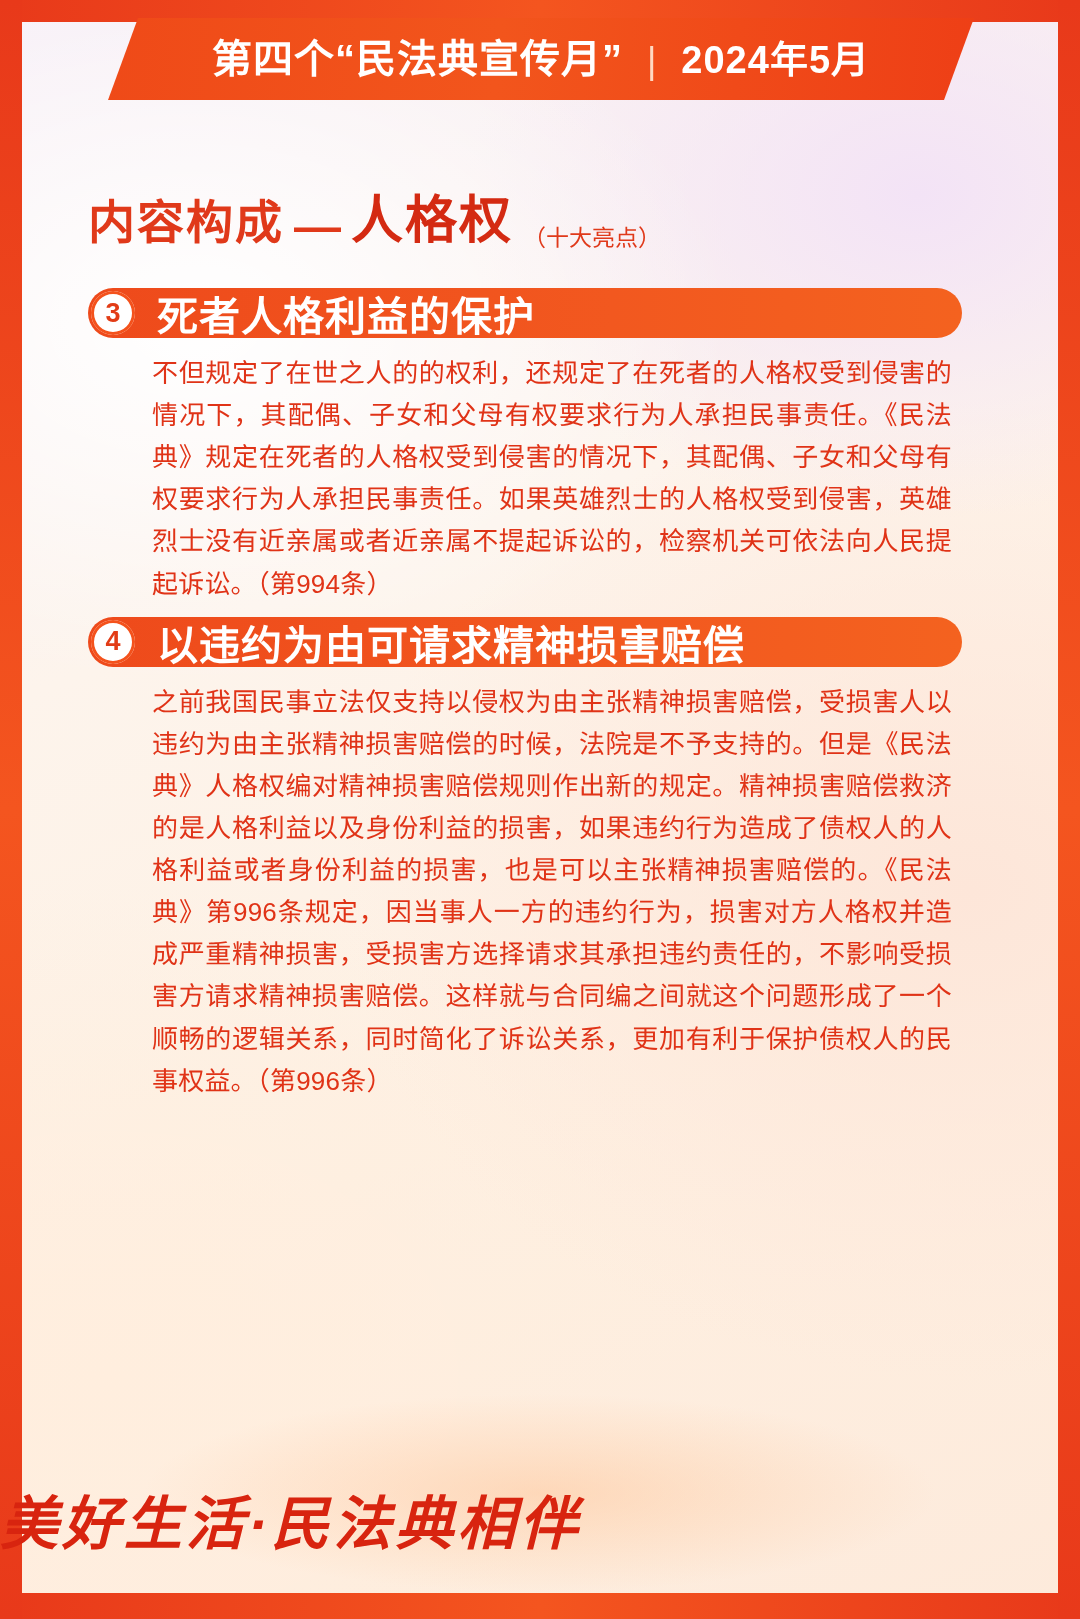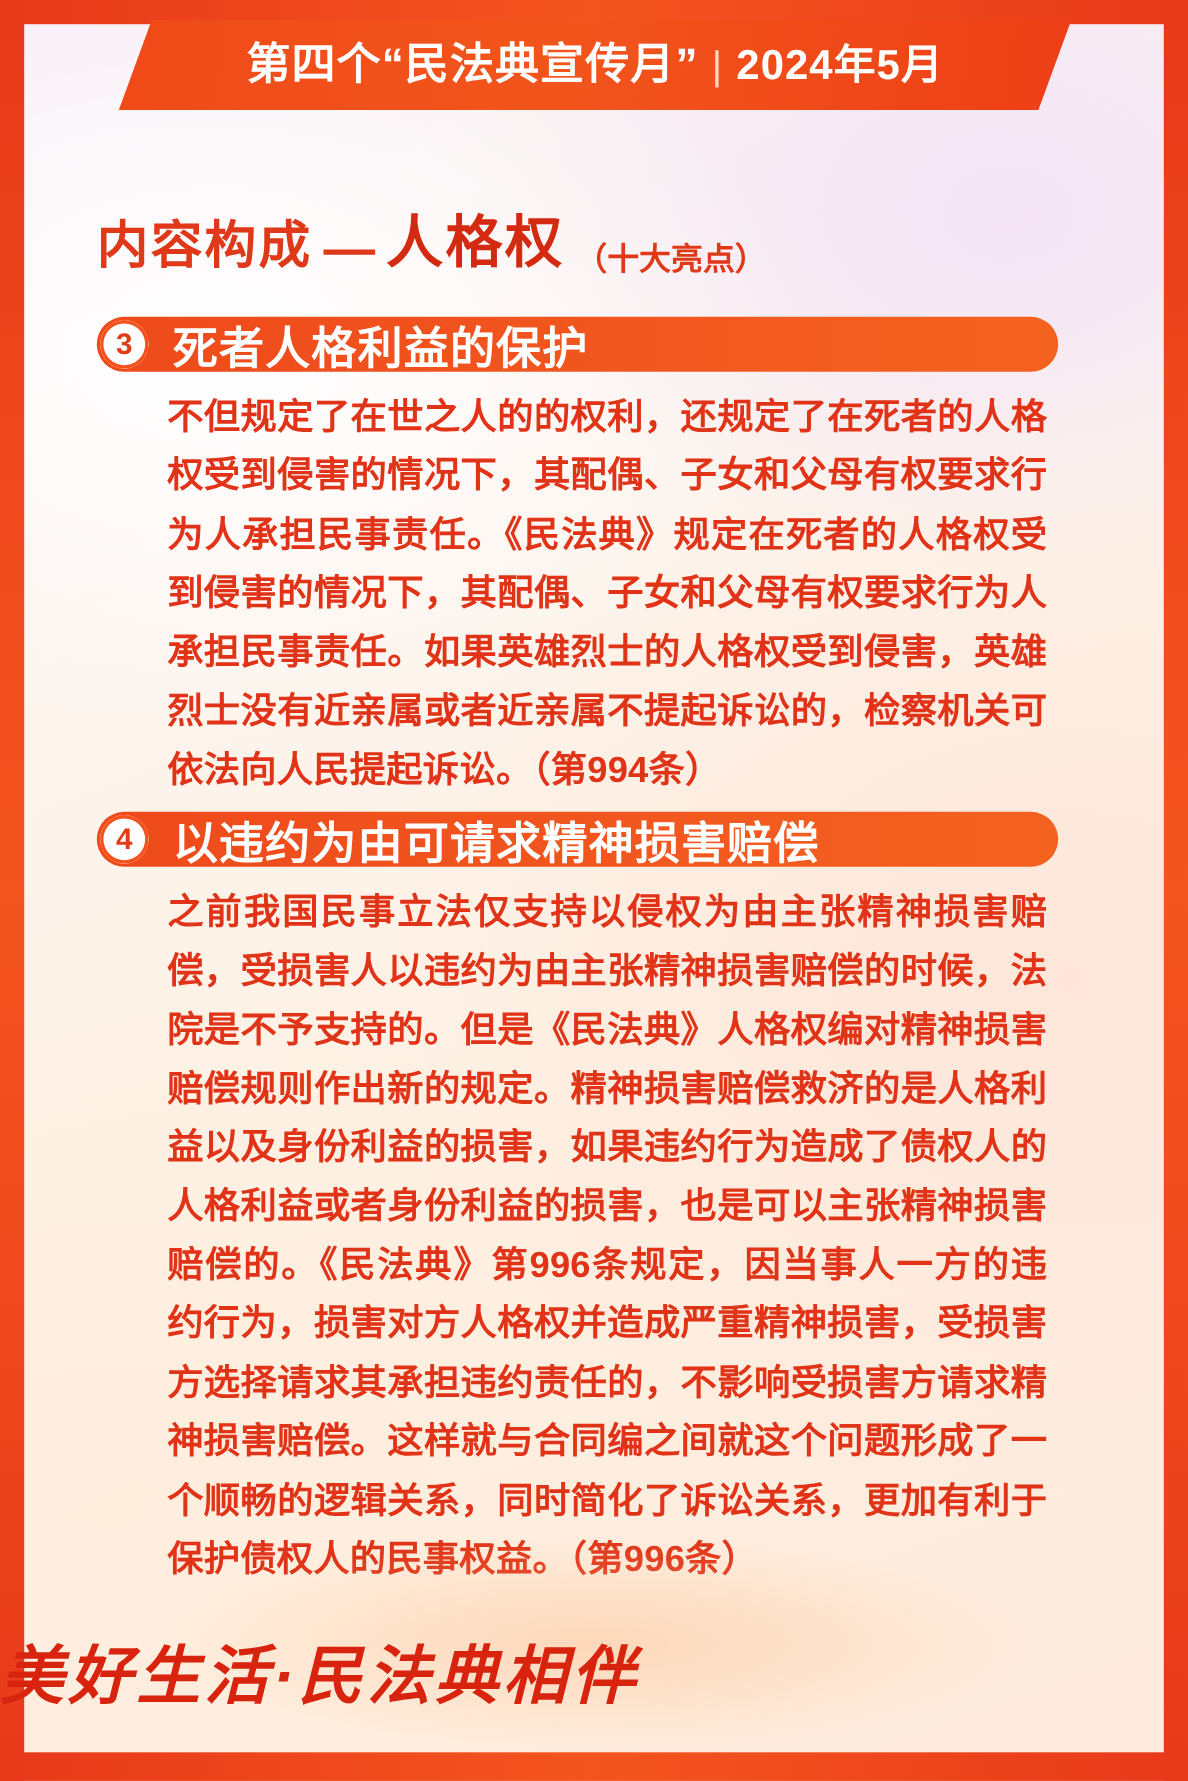--- a/index.html
+++ b/index.html
@@ -54,21 +54,21 @@
   }
   .header-title {
     color: #ffffff;
     font-size: 40px;
     font-weight: bold;
     letter-spacing: 1px;
     white-space: nowrap;
     line-height: 1;
     display: flex;
     align-items: baseline;
-    gap: 0;
+    gap: 12px;
   }
   .header-sep {
     color: #ffd9c3;
     font-weight: normal;
     margin: 0 12px;
     font-size: 36px;
   }
   .header-date {
     font-size: 38px;
     font-weight: bold;
@@ -96,22 +96,22 @@
     margin: 0 10px;
   }
   .st-key {
     color: #d42a12;
     font-size: 52px;
     font-weight: bold;
     letter-spacing: 2px;
   }
   .st-sub {
     color: #e0391a;
-    font-size: 29px;
-    font-weight: bold;
+    font-size: 23px;
+    font-weight: normal;
     margin-left: 10px;
   }
 
   
   .content {
     position: absolute;
     left: 88px;
     top: 288px;
     width: 880px;
   }
@@ -142,28 +142,27 @@
   }
   .item-title {
     color: #ffffff;
     font-size: 41px;
     font-weight: bold;
     letter-spacing: 1px;
     margin-left: 22px;
   }
   .item-body {
     color: #e03317;
-    font-size: 33px;
+    font-size: 26px;
     line-height: 1.62;
     text-align: justify;
     text-justify: inter-ideograph;
     margin: 14px 0 0 64px;
     width: 800px;
     letter-spacing: 0.2px;
-    font-weight: bold;
   }
 
   
   .footer-slogan {
     position: absolute;
     left: 0;
     bottom: 58px;
     width: 1080px;
     color: #d8240f;
     font-size: 58px;

